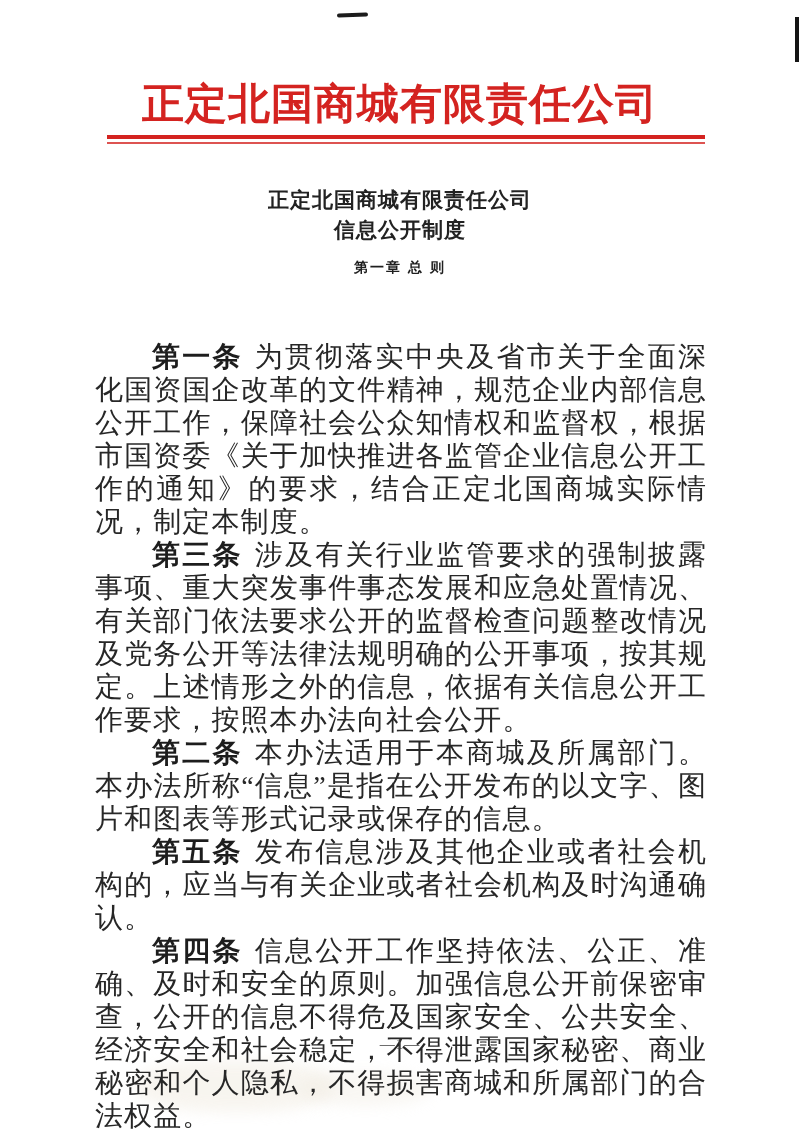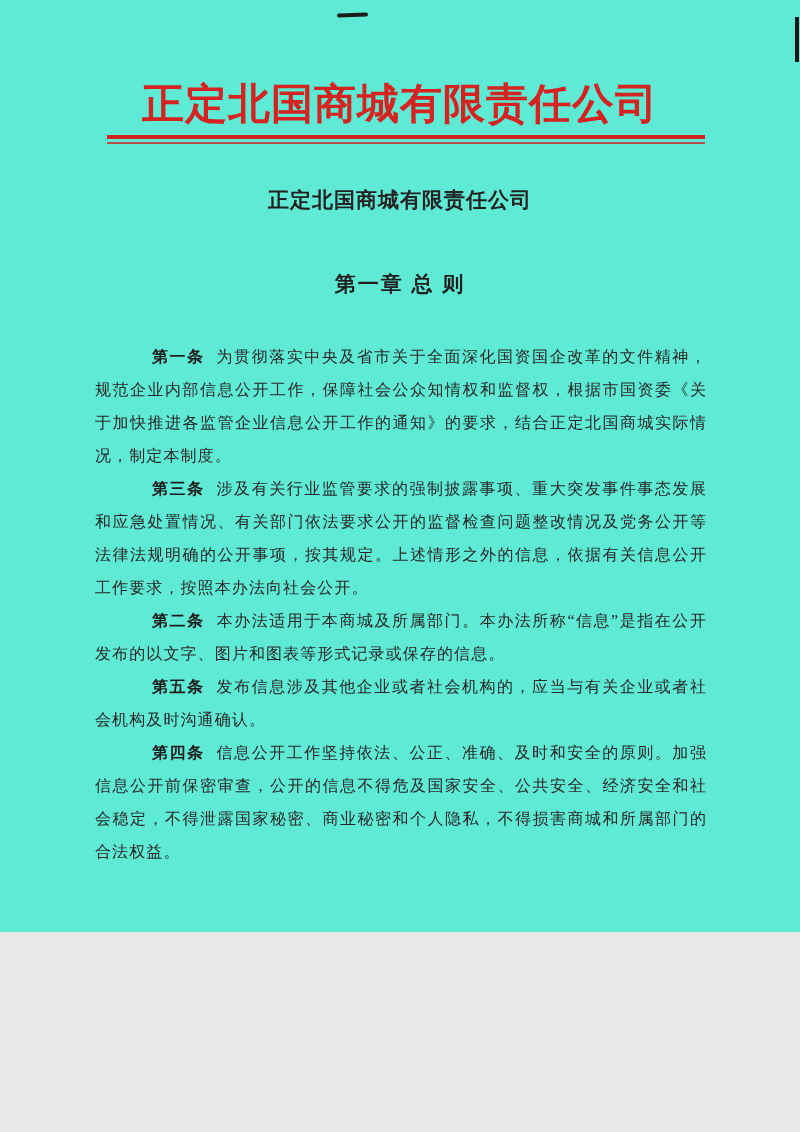--- a/index.html
+++ b/index.html
@@ -4,23 +4,23 @@
 <style>
   html, body {
     margin: 0;
     padding: 0;
     background: #e8e8e8;
     font-family: "Liberation Serif", "DejaVu Serif", serif;
   }
   .page {
     position: relative;
     width: 800px;
-    height: 932px;
+    height: 1132px;
     margin: 0 auto;
-    background: #5eead4;
+    background: #ffffff;
     overflow: hidden;
     color: #2b2b2b;
   }
   
   .mark-dash {
     position: absolute;
     left: 337px; top: 13px;
     width: 31px; height: 4px;
     background: #1c1c1c;
     border-radius: 2px;
@@ -88,37 +88,37 @@
     width: 100%;
     text-align: center;
     font-size: 21px;
     line-height: 30px;
     font-weight: 600;
     letter-spacing: 1px;
     color: #222;
   }
   .chapter-heading {
     position: absolute;
-    top: 270px;
+    top: 259px;
     left: 0;
     width: 100%;
     text-align: center;
-    font-size: 21px;
+    font-size: 14px;
     font-weight: 700;
     letter-spacing: 2px;
     color: #1f1f1f;
     font-family: "Liberation Sans", "DejaVu Sans", sans-serif;
   }
   
   .body-text {
     position: absolute;
     top: 340px;
     left: 95px;
     width: 612px;
-    font-size: 16px;
+    font-size: 28px;
     line-height: 33px;
     letter-spacing: 1.1px;
     text-align: justify;
     color: #272727;
   }
   .body-text p {
     margin: 0;
     text-indent: 57px;
   }
   .article-number {
@@ -150,20 +150,21 @@
   <div class="ghost-blot-2"></div>
 
   <div class="banner-title">正定北国商城有限责任公司</div>
   <div class="header-rule">
     <div class="line-thick"></div>
     <div class="line-thin"></div>
   </div>
 
   <div class="subtitle">
     <div>正定北国商城有限责任公司</div>
+    <div>信息公开制度</div>
   </div>
 
   <div class="chapter-heading">第一章 总 则</div>
 
   <div class="body-text">
     <p><span class="article-number">第一条</span><span>为贯彻落实中央及省市关于全面深化国资国企改革的文件精神，规范企业内部信息公开工作，保障社会公众知情权和监督权，根据市国资委《关于加快推进各监管企业信息公开工作的通知》的要求，结合正定北国商城实际情况，制定本制度。</span></p>
     <p><span class="article-number">第三条</span><span>涉及有关行业监管要求的强制披露事项、重大突发事件事态发展和应急处置情况、有关部门依法要求公开的监督检查问题整改情况及党务公开等法律法规明确的公开事项，按其规定。上述情形之外的信息，依据有关信息公开工作要求，按照本办法向社会公开。</span></p>
     <p><span class="article-number">第二条</span><span>本办法适用于本商城及所属部门。本办法所称“信息”是指在公开发布的以文字、图片和图表等形式记录或保存的信息。</span></p>
     <p><span class="article-number">第五条</span><span>发布信息涉及其他企业或者社会机构的，应当与有关企业或者社会机构及时沟通确认。</span></p>
     <p><span class="article-number">第四条</span><span>信息公开工作坚持依法、公正、准确、及时和安全的原则。加强信息公开前保密审查，公开的信息不得危及国家安全、公共安全、经济安全和社会稳定，不得泄露国家秘密、商业秘密和个人隐私，不得损害商城和所属部门的合法权益。</span></p>

